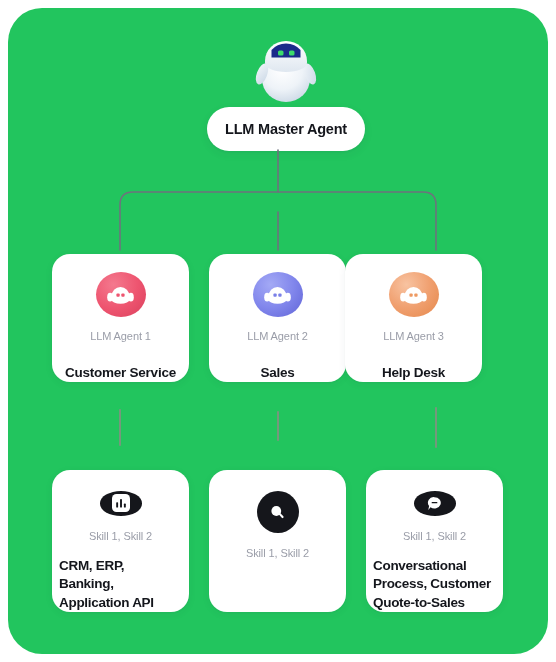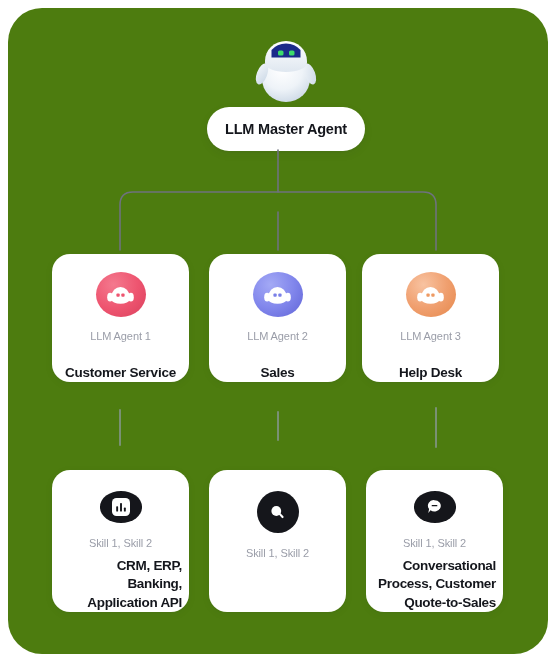--- a/index.html
+++ b/index.html
@@ -19,21 +19,21 @@
     overflow: hidden;
   }
 
   
   .panel {
     position: absolute;
     left: 8px;
     top: 8px;
     width: 540px;
     height: 646px;
-    background: #4d7c0f;
+    background: #22c55e;
     border-radius: 34px;
     overflow: hidden;
   }
 
   
   .robot-wrap {
     position: absolute;
     left: 238px;
     top: 18px;
     width: 80px;
@@ -88,21 +88,21 @@
   
   .agent-card {
     top: 254px;
     width: 137px;
     height: 128px;
     padding-top: 10px;
     box-sizing: border-box;
   }
   .agent-card.c0 { left: 52px; }
   .agent-card.c1 { left: 209px; }
-  .agent-card.c2 { left: 362px; }
+  .agent-card.c2 { left: 345px; }
 
   .agent-icon {
     width: 50px;
     height: 50px;
     border-radius: 50%;
     display: flex;
     align-items: center;
     justify-content: center;
     margin-top: 8px;
     margin-bottom: 12px;
@@ -151,22 +151,22 @@
     margin-bottom: 13px;
   }
   .skill-icon svg { display: block; }
 
   .skill-main {
     font-size: 13.5px;
     font-weight: 700;
     color: #14161c;
     letter-spacing: -0.3px;
     line-height: 18.5px;
-    text-align: right;
-    margin-top: 6px;
+    text-align: left;
+    margin-top: 13px;
     padding: 0 7px;
   }
 </style>
 </head>
 <body>
 
 <div id="root">
   <div class="panel">
 
     <div class="robot-wrap">

